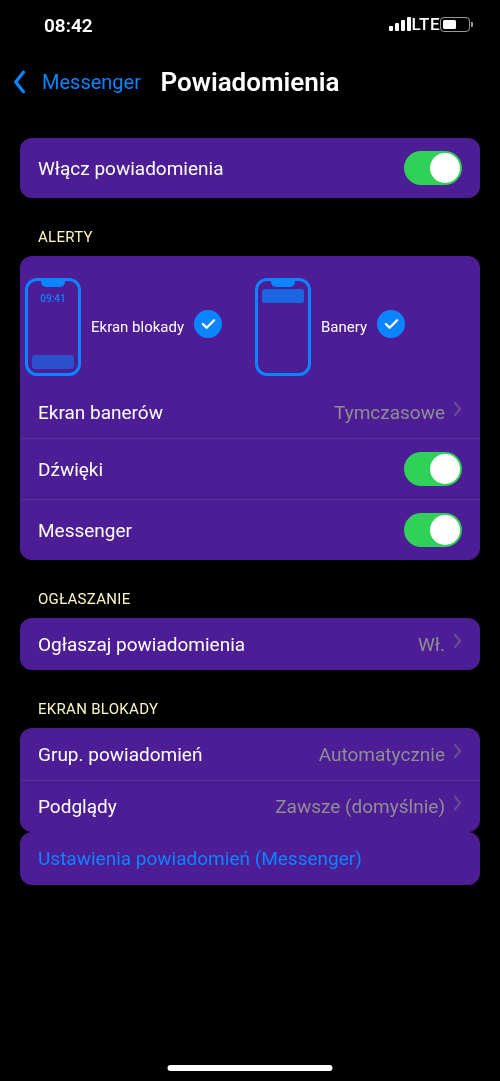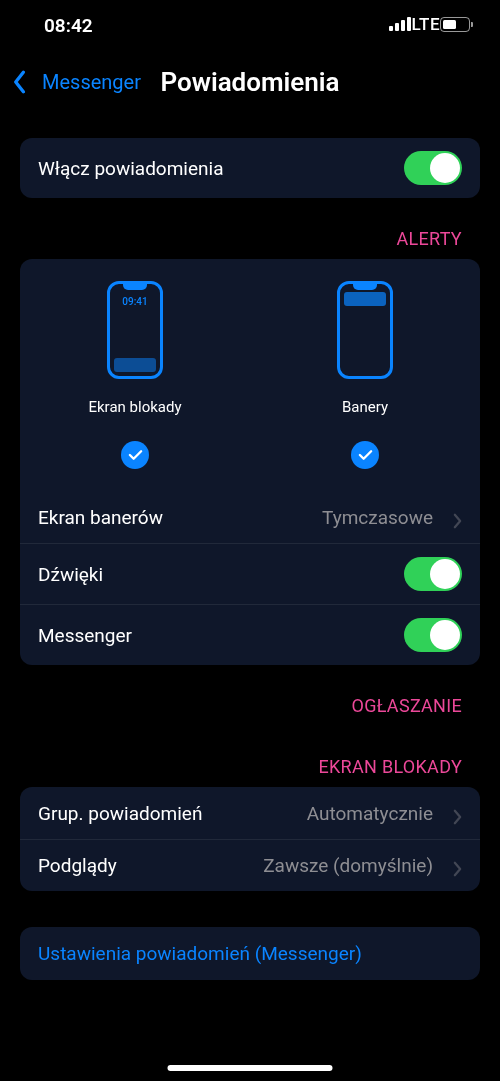--- a/index.html
+++ b/index.html
@@ -84,21 +84,21 @@
     position: absolute;
     left: 50%;
     transform: translateX(-50%);
     font-size: 26px;
     font-weight: 600;
   }
   .content {
     padding: 0 20px;
   }
   .group {
-    background: #0f172a;
+    background: #4c1d95;
     border-radius: 12px;
     overflow: hidden;
   }
   .row {
     display: flex;
     align-items: center;
     justify-content: space-between;
     padding: 13px 18px;
     min-height: 52px;
   }
@@ -106,22 +106,22 @@
     border-top: 1px solid rgba(255,255,255,0.08);
   }
   .row-label {
     font-size: 19px;
     color: #fff;
   }
   .row-value {
     font-size: 19px;
     color: #8e8e93;
     display: flex;
-    align-items: flex-end;
-    gap: 20px;
+    align-items: flex-start;
+    gap: 8px;
   }
   .chevron-right {
     width: 9px;
     height: 16px;
     opacity: 0.4;
   }
   .toggle {
     width: 58px;
     height: 34px;
     border-radius: 17px;
@@ -133,36 +133,34 @@
     content: "";
     position: absolute;
     right: 2px;
     top: 2px;
     width: 30px;
     height: 30px;
     background: #fff;
     border-radius: 50%;
   }
   .section-header {
-    color: #ec4899;
-    font-size: 18px;
+    color: #fef9c3;
+    font-size: 15px;
     text-transform: uppercase;
     padding: 30px 18px 10px;
     letter-spacing: 0.3px;
-    text-align: right;
   }
   .alert-styles {
     display: flex;
     justify-content: space-around;
     padding: 22px 5px 10px;
     gap: 10px;
   }
   .alert-option {
     display: flex;
-    flex-direction: column;
     align-items: center;
     flex: 1;
     gap: 10px;
   }
   .phone-frame {
     width: 56px;
     height: 98px;
     border: 3px solid #0a84ff;
     border-radius: 12px;
     position: relative;
@@ -252,21 +250,21 @@
     position: absolute;
     bottom: 10px;
     left: 50%;
     transform: translateX(-50%);
     width: 165px;
     height: 6px;
     background: #fff;
     border-radius: 3px;
   }
   .spacer-top { height: 28px; }
-  .mt { margin-top: 36px; }
+  .mt { }
 </style>
 </head>
 <body>
 
 <div class="status-bar">
   <span>08:42</span>
   <div class="status-right">
     <div class="signal-bars">
       <span></span>
         <span></span>
@@ -349,20 +347,31 @@
       <div class="toggle"></div>
     </div>
 
     <div class="row">
       <span class="row-label">Messenger</span>
       <div class="toggle"></div>
     </div>
   </div>
 
   <div class="section-header">Ogłaszanie</div>
+  <div class="group">
+    <div class="row">
+      <span class="row-label">Ogłaszaj powiadomienia</span>
+      <span class="row-value">
+        <span>Wł.</span>
+        <svg class="chevron-right" viewBox="0 0 10 18">
+            <polyline points="2,2 8,9 2,16" fill="none" stroke="#8e8e93" stroke-width="2.5" stroke-linecap="round" stroke-linejoin="round"></polyline>
+          </svg>
+      </span>
+    </div>
+  </div>
 
   <div class="section-header">Ekran blokady</div>
   <div class="group">
     <div class="row">
       <span class="row-label">Grup. powiadomień</span>
       <span class="row-value">
         <span>Automatycznie</span>
         <svg class="chevron-right" viewBox="0 0 10 18">
             <polyline points="2,2 8,9 2,16" fill="none" stroke="#8e8e93" stroke-width="2.5" stroke-linecap="round" stroke-linejoin="round"></polyline>
           </svg>

